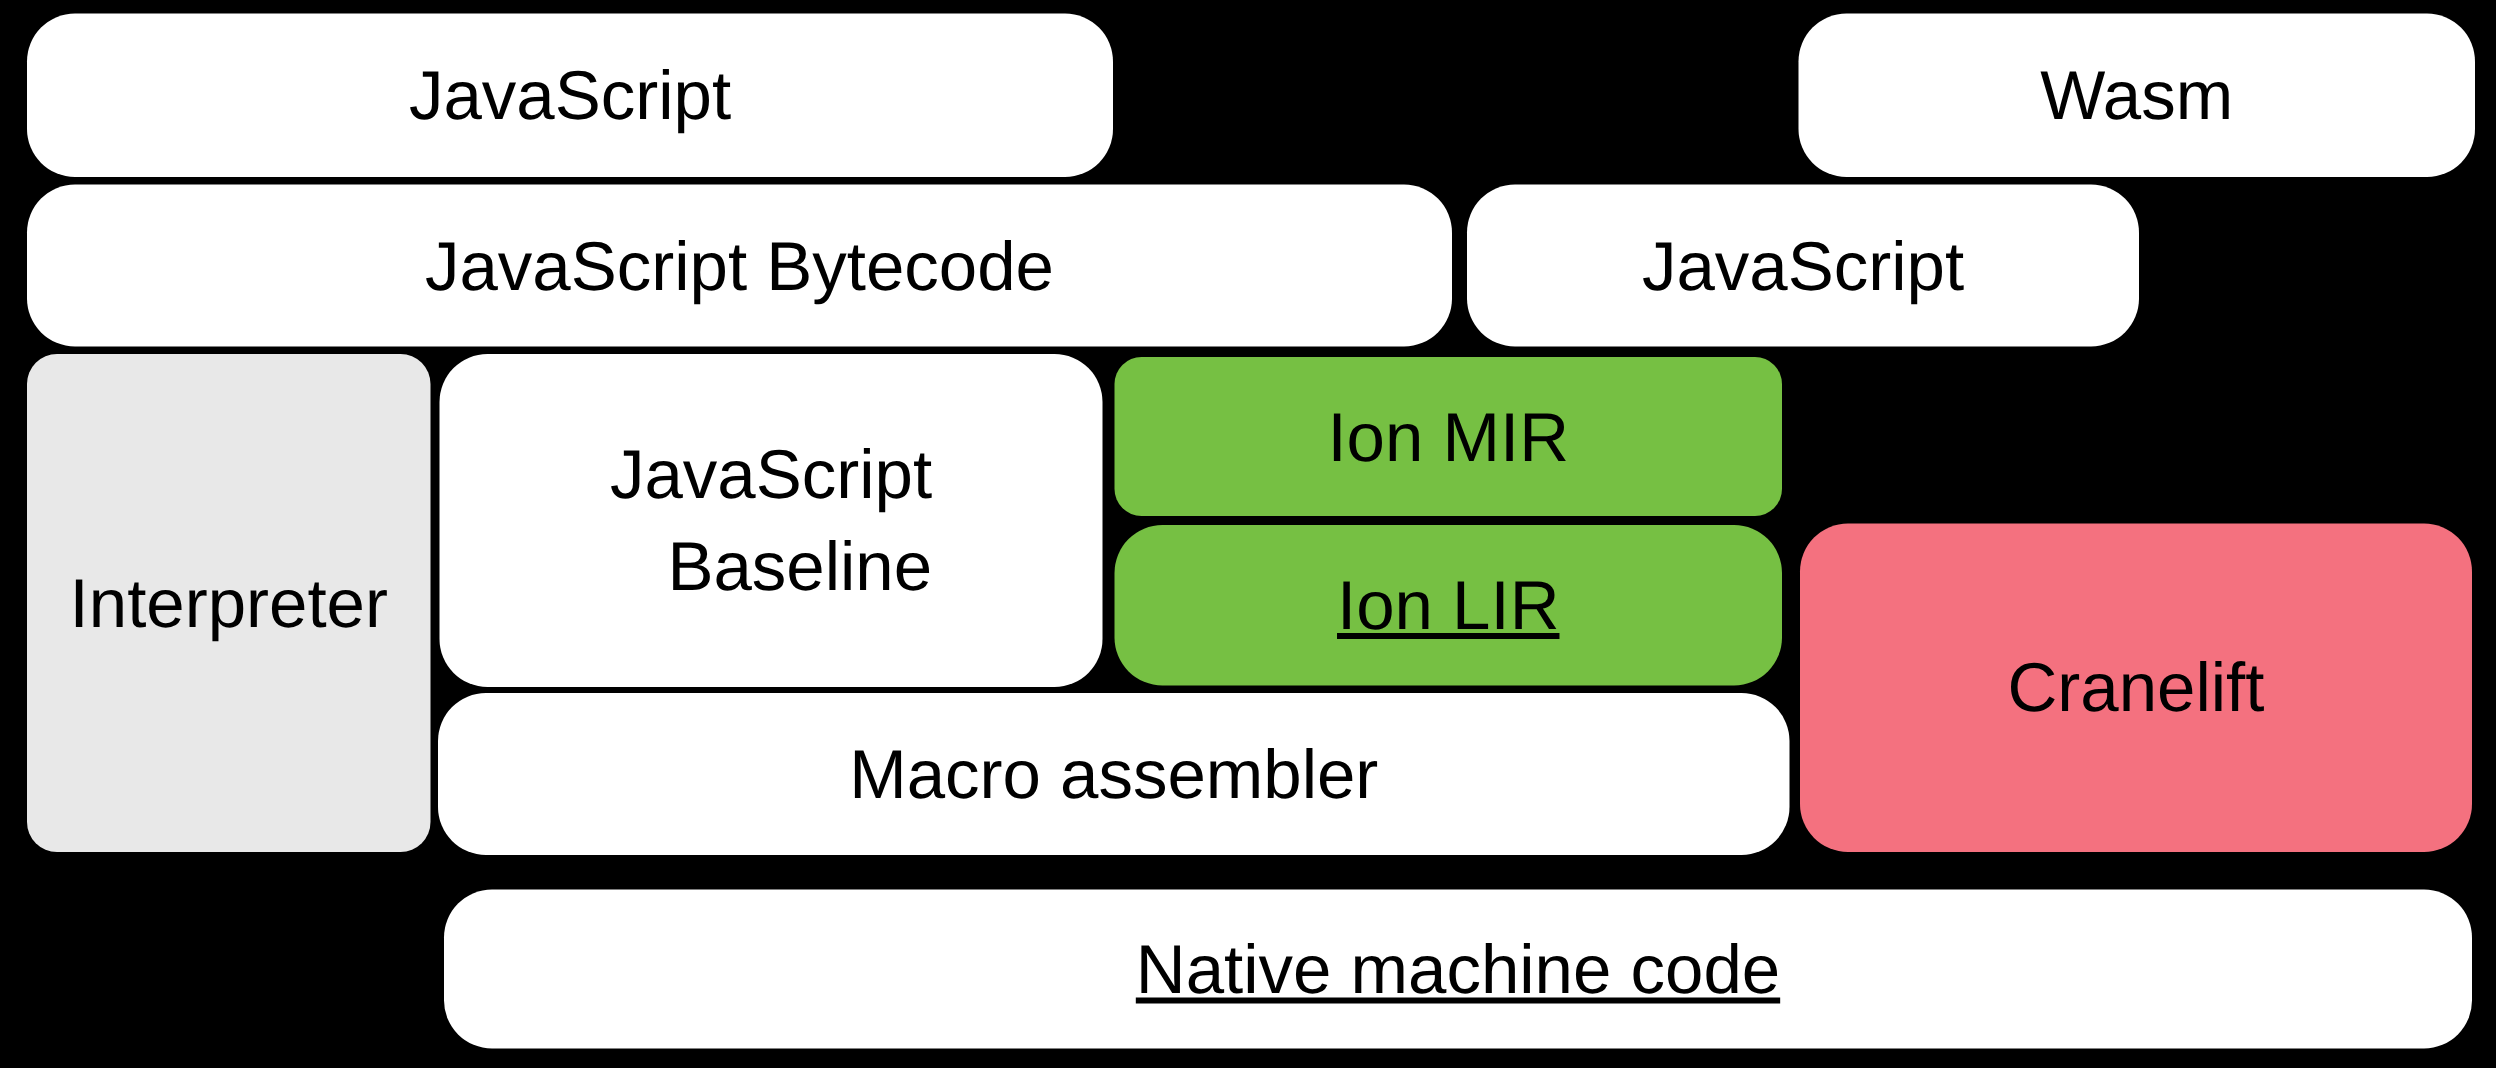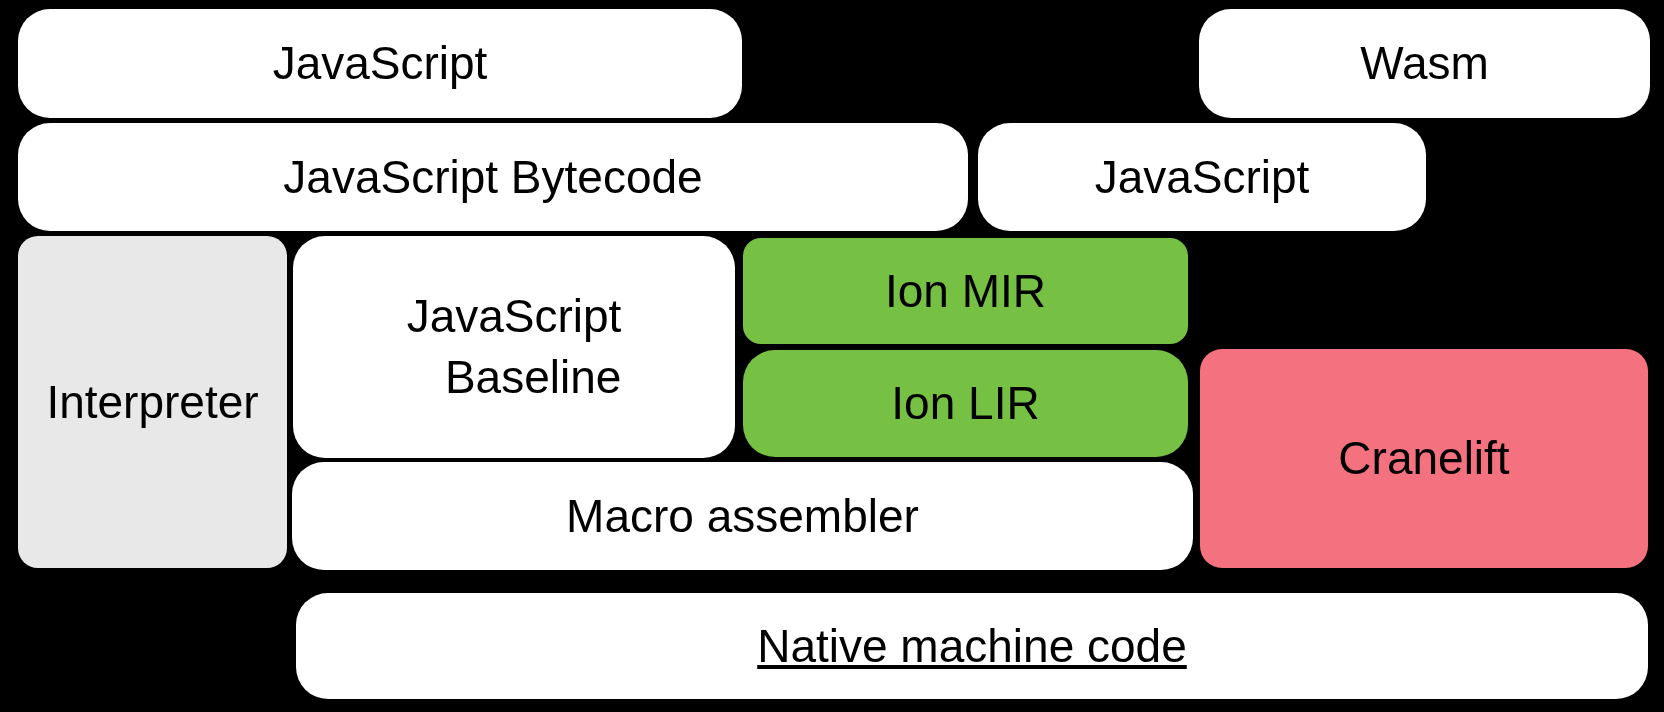--- a/index.html
+++ b/index.html
@@ -28,32 +28,32 @@
     display:flex;
     align-items:center;
     justify-content:center;
     text-align:right;
     font-size:46px;
     line-height:1.32;
     white-space:pre-line;
   }
   .gray{background:var(--box-gray);border-radius:20px;}
   .green{background:var(--box-green);}
-  .pink{background:var(--box-pink);border-radius:22px;}
+  .pink{background:var(--box-pink);}
 
   
   #node-javascript      {left:18px;   top:9px;   width:724px;  height:109px;}
   #node-asmjs           {left:748px;  top:9px;   width:445px;  height:109px;}
   #node-wasm            {left:1199px; top:9px;   width:451px;  height:109px;}
   #node-bytecode        {left:18px;   top:123px; width:950px;  height:108px;}
   #node-baldrmonkey     {left:978px;  top:123px; width:448px;  height:108px;}
   #node-interpreter     {left:18px;   top:236px; width:269px;  height:332px;}
   #node-baseline        {left:293px;  top:236px; width:442px;  height:222px;}
   #node-ion-mir         {left:743px;  top:238px; width:445px;  height:106px;border-radius:18px;}
-  #node-ion-lir         {left:743px;  top:350px; width:445px;  height:107px;}
+  #node-ion-lir         {left:743px;  top:350px; width:445px;  height:107px;text-decoration:underline;}
   #node-cranelift       {left:1200px; top:349px; width:448px;  height:219px;}
   #node-macro-assembler {left:292px;  top:462px; width:901px;  height:108px;}
   #node-native          {left:296px;  top:593px; width:1352px; height:106px;text-decoration:underline;}
 </style>
 </head>
 <body>
 
 <div class="canvas">
   <div class="box" id="node-javascript">JavaScript</div>
   <div class="box" id="node-wasm">Wasm</div>

